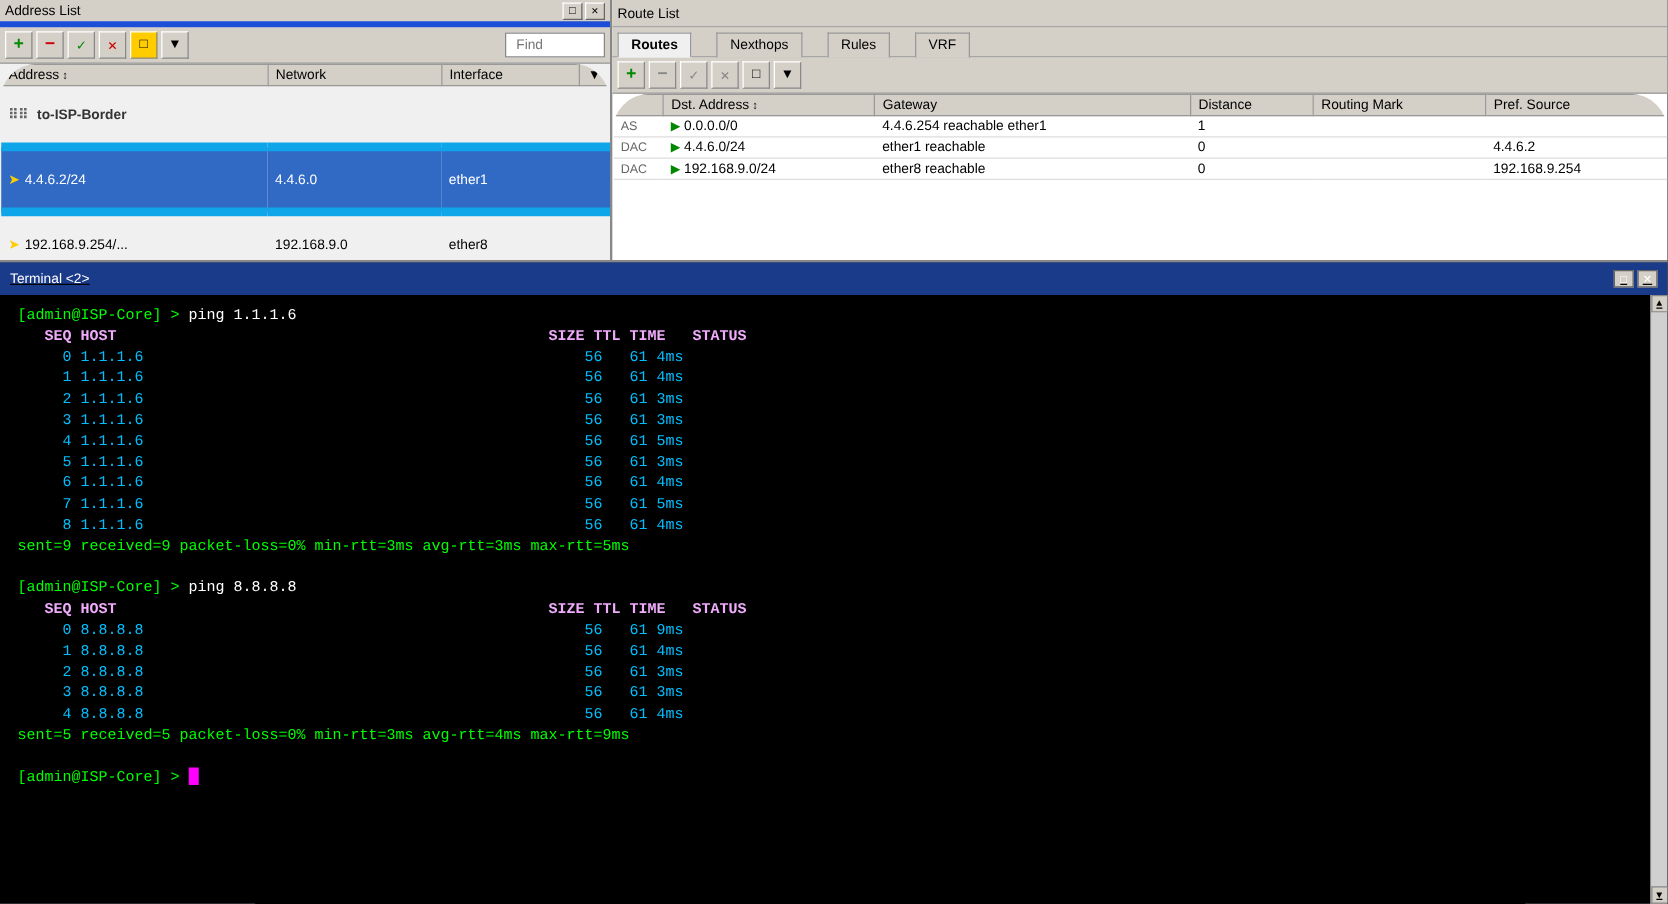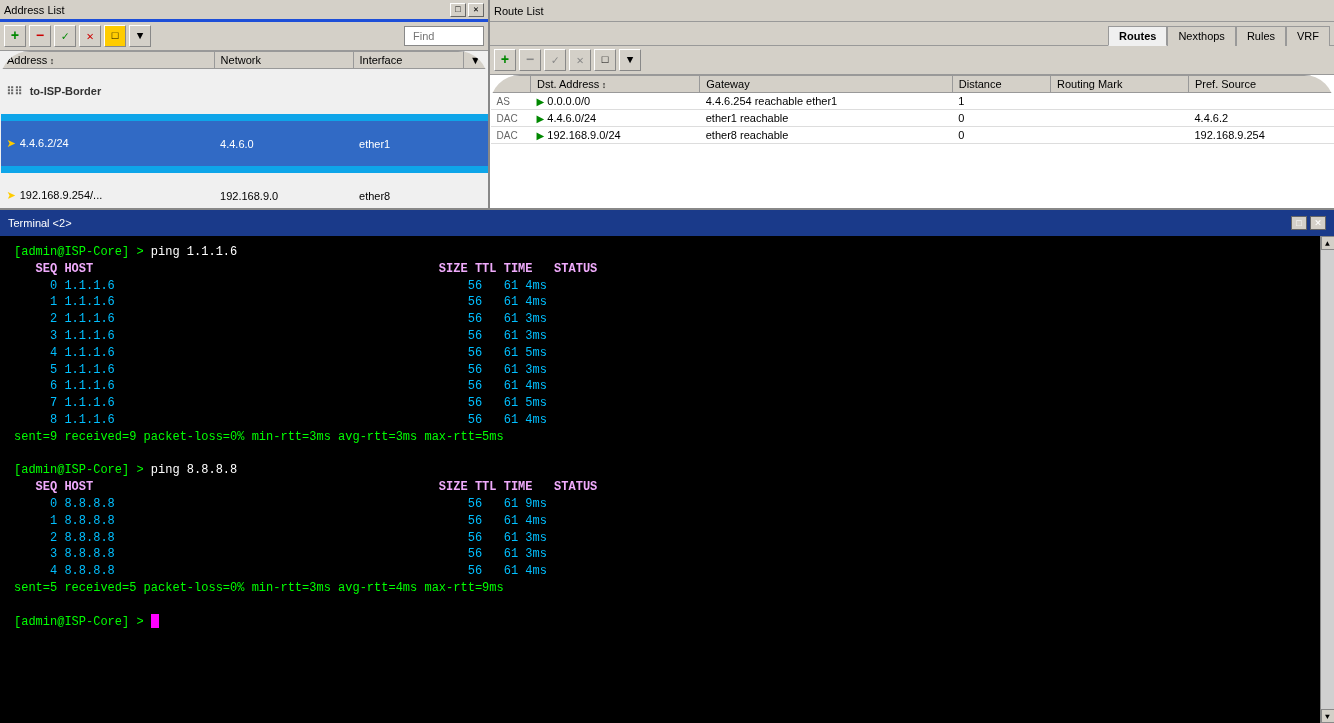--- a/index.html
+++ b/index.html
@@ -15,21 +15,21 @@
     .address-list {
       width: 490px;
       border-right: 2px solid #888;
       display: flex;
       flex-direction: column;
       background: #f0f0f0;
     }
 
     .window-title-bar {
       background: #d4d0c8;
-      border-bottom: 3px solid #1d4ed8;
+      border-bottom: 5px solid #1d4ed8;
       padding: 2px 4px;
       display: flex;
       align-items: center;
       justify-content: space-between;
       height: 22px;
     }
 
     .window-title-bar .title-text {
       font-family: Arial, sans-serif;
       font-size: 11px;
@@ -152,22 +152,21 @@
       height: 22px;
       display: flex;
       align-items: center;
     }
 
     .tabs-bar {
       display: flex;
       background: #d4d0c8;
       border-bottom: 1px solid #999;
       padding: 3px 4px 0;
-      gap: 0;
-      justify-content: flex-end;
+      gap: 20px;
     }
 
     .tab {
       padding: 3px 10px;
       background: #d4d0c8;
       border: 1px solid #999;
       border-bottom: none;
       font-family: Arial, sans-serif;
       font-size: 11px;
       cursor: pointer;
@@ -224,20 +223,21 @@
       color: #008800;
       font-size: 10px;
     }
 
     
     .terminal-panel {
       flex: 1;
       background: #1a1a2e;
       display: flex;
       flex-direction: column;
+      text-decoration: underline;
     }
 
     .terminal-title-bar {
       background: #1a3a8a;
       color: white;
       padding: 4px 8px;
       display: flex;
       align-items: center;
       justify-content: space-between;
       height: 26px;

